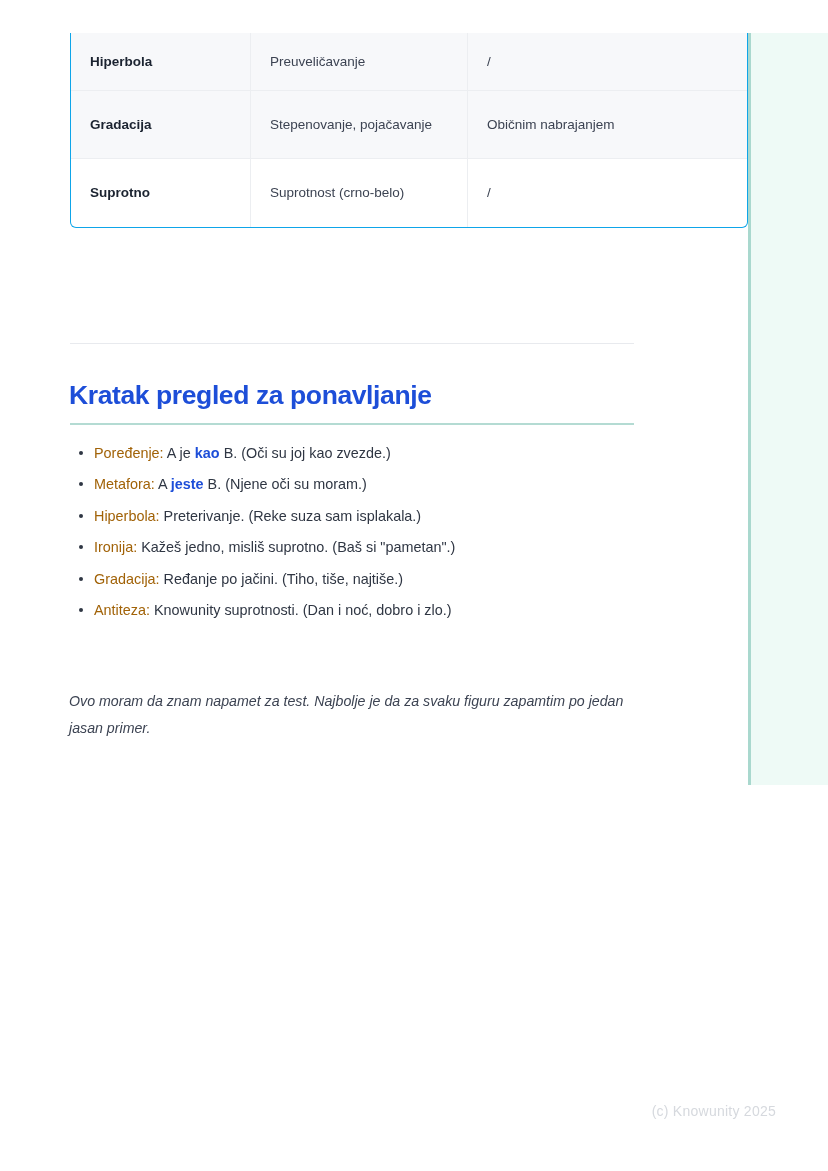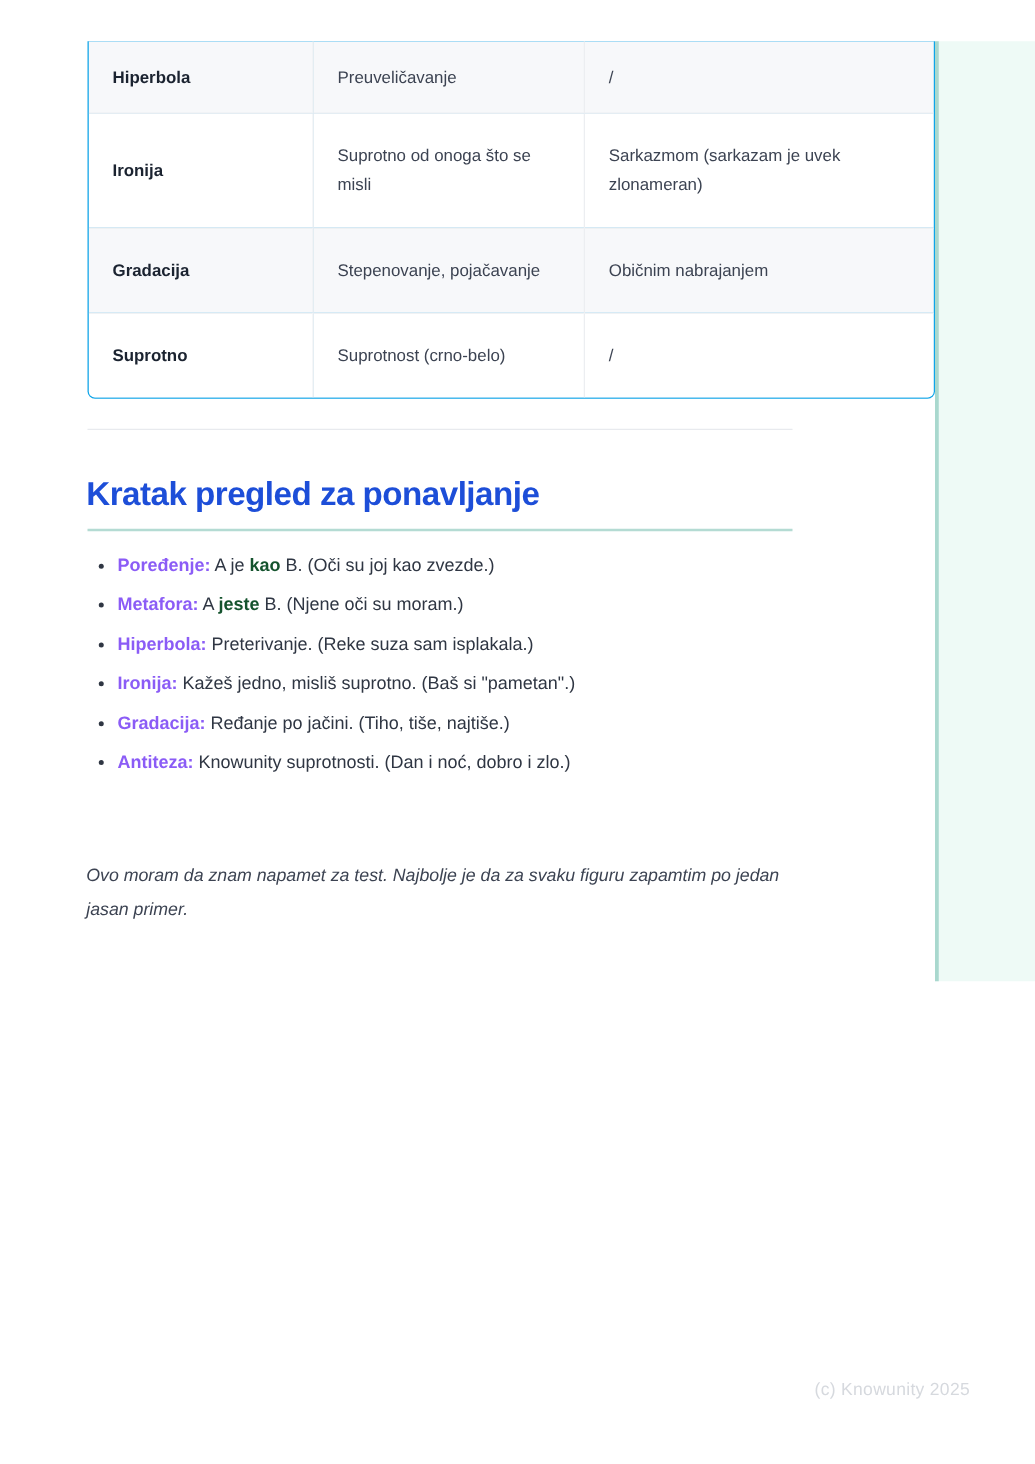--- a/index.html
+++ b/index.html
@@ -116,22 +116,22 @@
   .blist li::before {
     content: "";
     position: absolute;
     left: 9px;
     top: 8px;
     width: 4px;
     height: 4px;
     border-radius: 50%;
     background: #2f3643;
   }
-  .blist .term { font-weight: 700; color: #8b5cf6; }
-  .blist .em   { font-weight: 700; color: #14532d; }
+  .blist .term { font-weight: 400; color: #a16207; }
+  .blist .em   { font-weight: 700; color: #1d4ed8; }
 
   
   .closing {
     position: absolute;
     left: 69px;
     top: 688px;
     width: 568px;
     margin: 0;
     font-size: 14.2px;
     line-height: 1.92;
@@ -153,25 +153,20 @@
 <body>
 
 <div class="edge-panel"></div>
 
 <table class="figtable">
   <tbody>
     <tr class="shade">
       <td class="c-name">Hiperbola</td>
       <td class="c-def">Preuveličavanje</td>
       <td class="c-mix">/</td>
-    </tr>
-    <tr class="plain tall">
-      <td class="c-name">Ironija</td>
-      <td class="c-def">Suprotno od onoga što se misli</td>
-      <td class="c-mix">Sarkazmom (sarkazam je uvek zlonameran)</td>
     </tr>
     <tr class="shade tall">
       <td class="c-name">Gradacija</td>
       <td class="c-def">Stepenovanje, pojačavanje</td>
       <td class="c-mix">Običnim nabrajanjem</td>
     </tr>
     <tr class="plain tall">
       <td class="c-name">Suprotno</td>
       <td class="c-def">Suprotnost (crno-belo)</td>
       <td class="c-mix">/</td>

